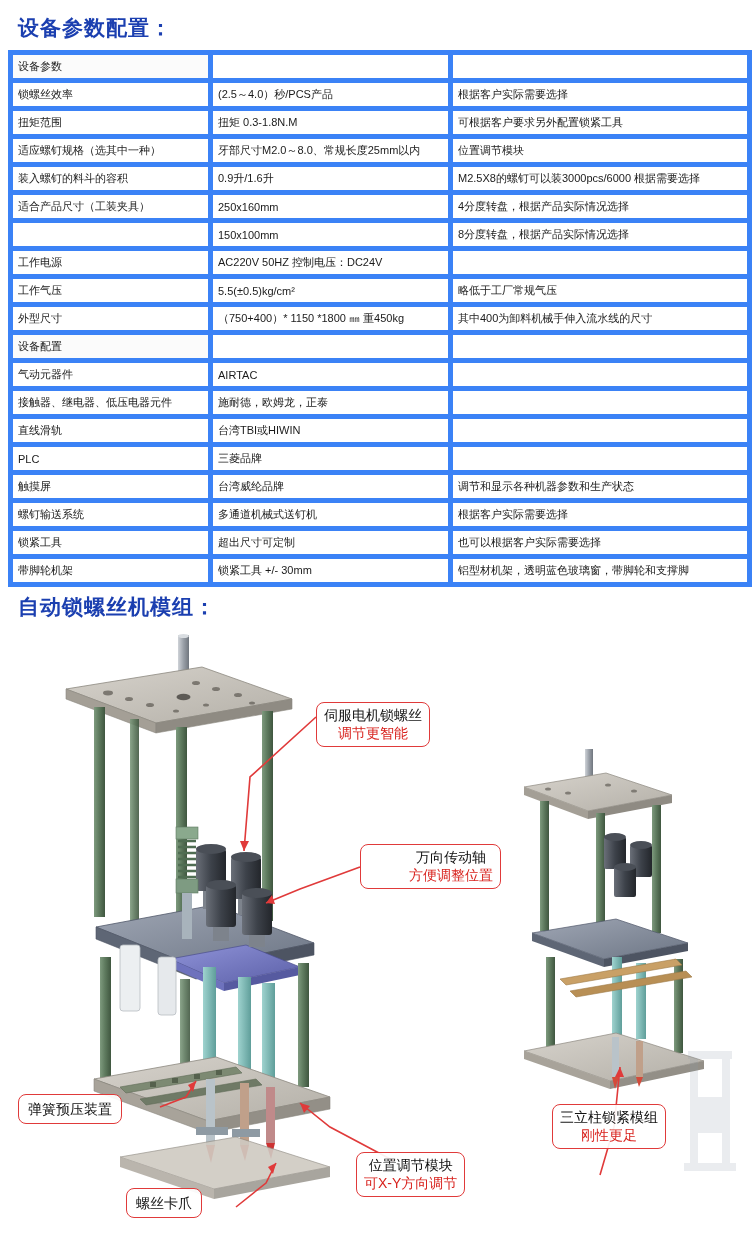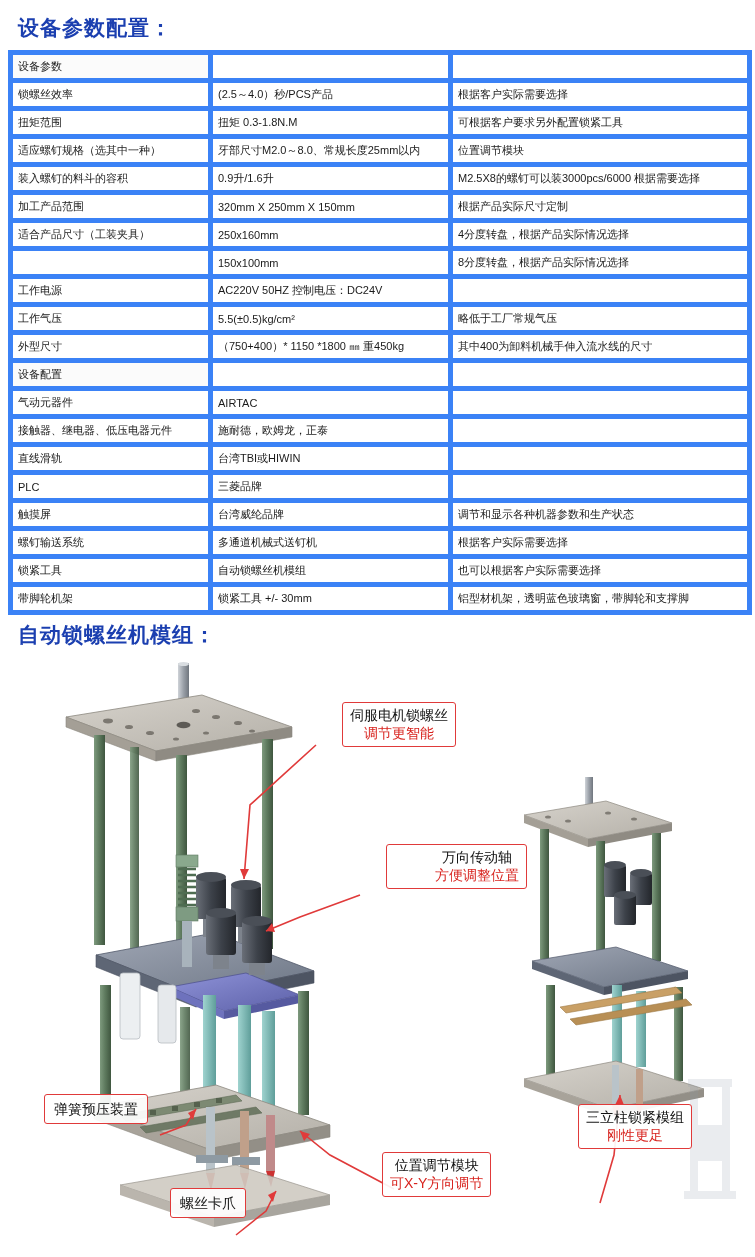--- a/index.html
+++ b/index.html
@@ -71,36 +71,35 @@
     height: 640px;
     background: #ffffff;
   }
   .illus svg { display: block; }
 
   
   .callout {
     position: absolute;
     background: rgba(255,255,255,0.92);
     border: 1.5px solid #e03a3a;
-    border-radius: 3px;
+    border-radius: 8px;
     padding: 3px 7px 4px 7px;
     font-size: 14px;
     line-height: 18px;
     text-align: center;
     white-space: nowrap;
-    margin-left: 26px;
   }
   .callout .t1 { color: #111; display: block; }
   .callout .t2 { color: #d8231e; display: block; }
   .callout.single { padding: 5px 9px; }
 
   .c-servo { left: 316px; top: 702px; }
   .c-shaft { left: 360px; top: 844px; padding-left: 48px; }
   .c-spring { left: 18px; top: 1094px; }
-  .c-claw  { left: 144px; top: 1188px; }
+  .c-claw  { left: 126px; top: 1188px; }
   .c-pos   { left: 356px; top: 1152px; }
   .c-three { left: 552px; top: 1104px; }
 
   .callout-layer { position: absolute; left: 0; top: 0; width: 755px; height: 1257px; pointer-events: none; }
   .callout-layer .callout { pointer-events: auto; }
 </style>
 </head>
 <body>
 
 <div class="page">
@@ -134,25 +133,20 @@
           <td class="lbl">适应螺钉规格（选其中一种）</td>
           <td class="val">牙部尺寸M2.0～8.0、常规长度25mm以内</td>
           <td class="note">位置调节模块</td>
         </tr>
         <tr>
           <td class="lbl">装入螺钉的料斗的容积</td>
           <td class="val">0.9升/1.6升</td>
           <td class="note">M2.5X8的螺钉可以装3000pcs/6000 根据需要选择</td>
         </tr>
         <tr>
-          <td class="lbl">加工产品范围</td>
-          <td class="val">320mm X 250mm X 150mm</td>
-          <td class="note">根据产品实际尺寸定制</td>
-        </tr>
-        <tr>
           <td class="lbl">适合产品尺寸（工装夹具）</td>
           <td class="val">250x160mm</td>
           <td class="note">4分度转盘，根据产品实际情况选择</td>
         </tr>
         <tr>
           <td class="lbl"></td>
           <td class="val">150x100mm</td>
           <td class="note">8分度转盘，根据产品实际情况选择</td>
         </tr>
         <tr>
@@ -200,21 +194,21 @@
           <td class="val">台湾威纶品牌</td>
           <td class="note">调节和显示各种机器参数和生产状态</td>
         </tr>
         <tr>
           <td class="lbl">螺钉输送系统</td>
           <td class="val">多通道机械式送钉机</td>
           <td class="note">根据客户实际需要选择</td>
         </tr>
         <tr>
           <td class="lbl">锁紧工具</td>
-          <td class="val">自动锁螺丝机模组</td>
+          <td class="val">超出尺寸可定制</td>
           <td class="note">也可以根据客户实际需要选择</td>
         </tr>
         <tr>
           <td class="lbl">带脚轮机架</td>
           <td class="val">锁紧工具 +/- 30mm</td>
           <td class="note">铝型材机架，透明蓝色玻璃窗，带脚轮和支撑脚</td>
         </tr>
       </tbody>
     </table>
   </div>

